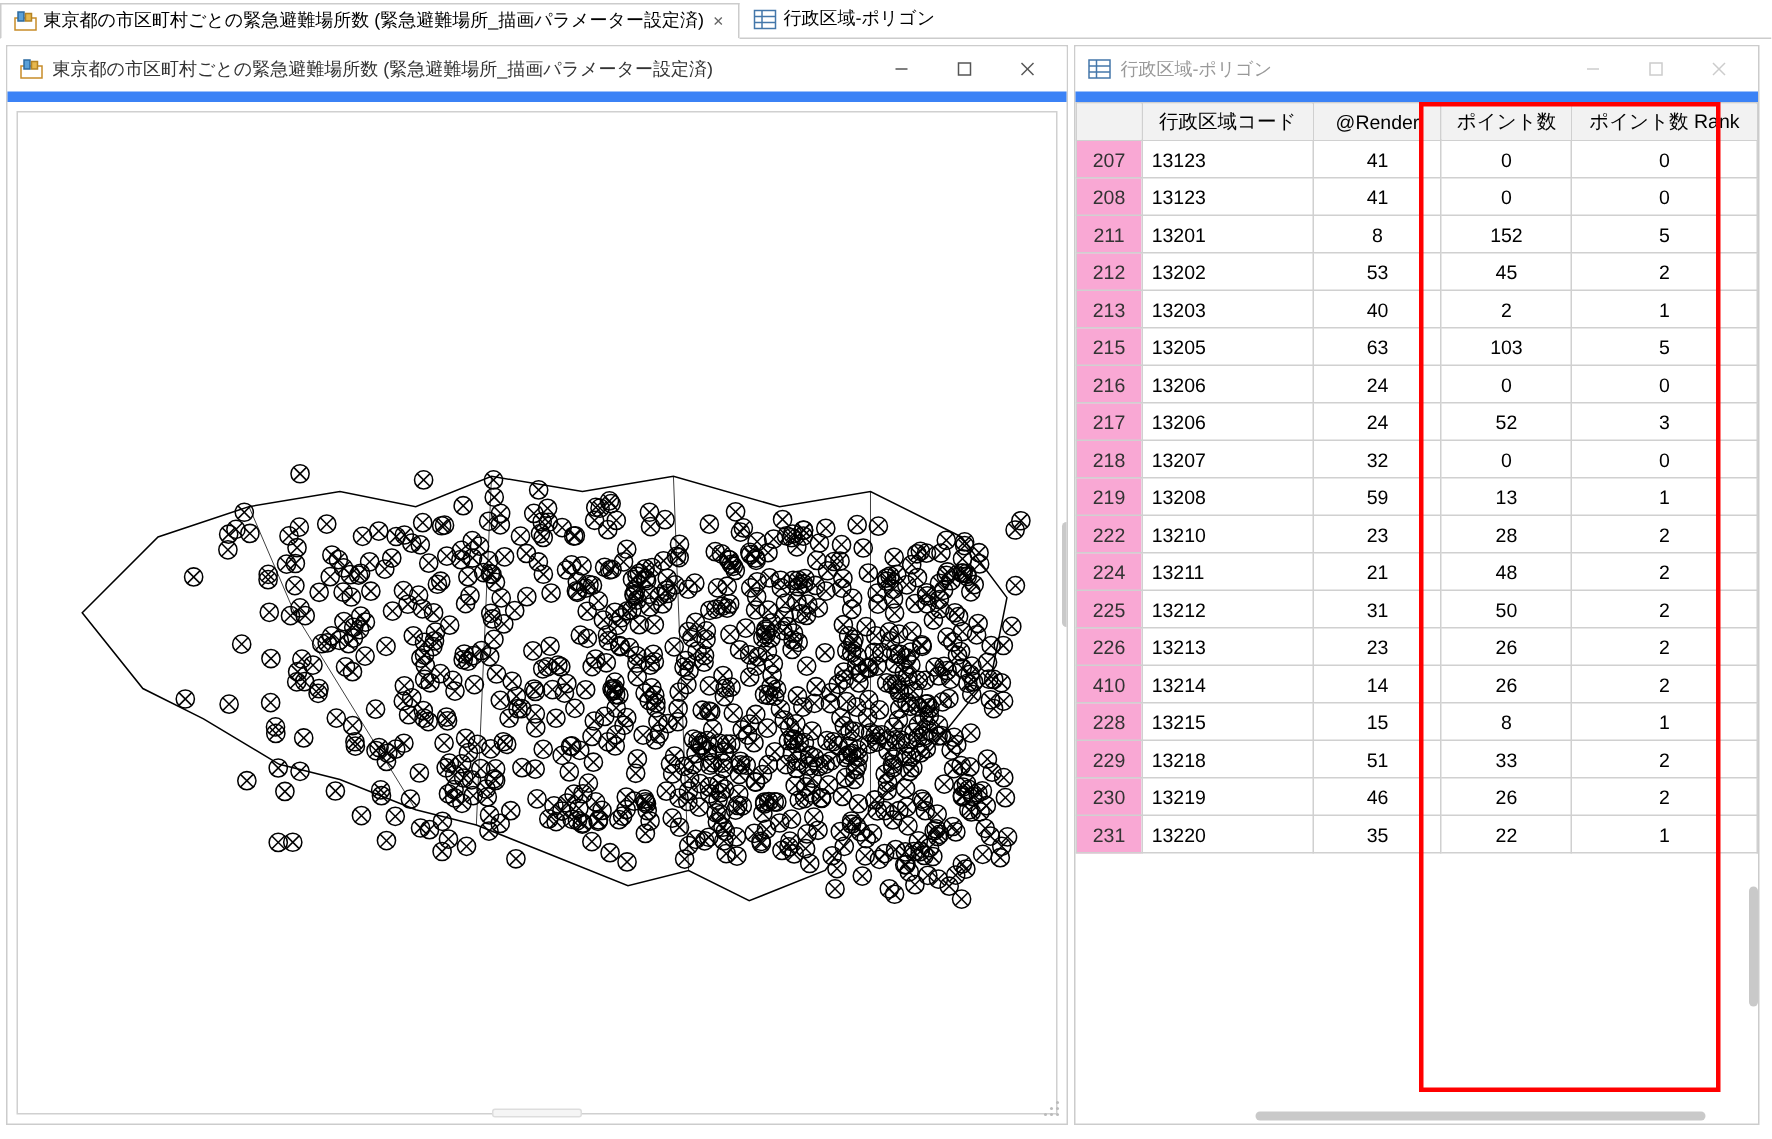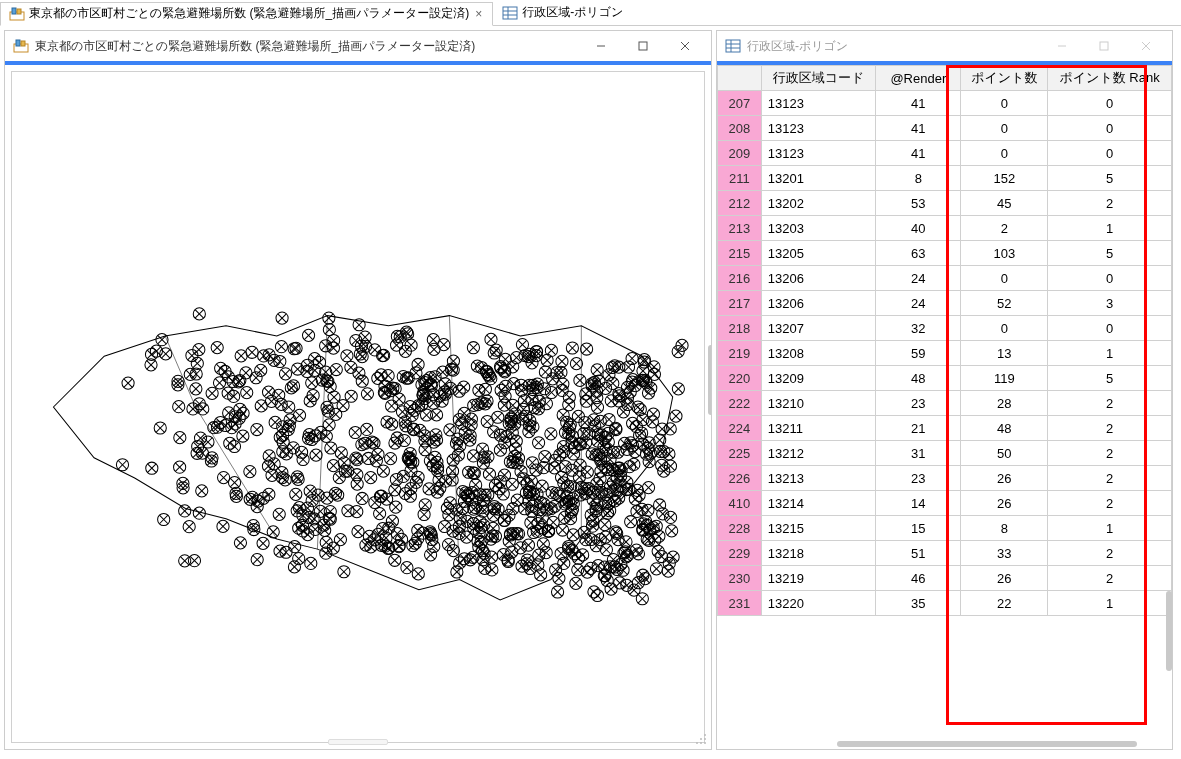--- a/index.html
+++ b/index.html
@@ -88,21 +88,21 @@
     align-items: center;
     justify-content: center;
     color: #555;
     cursor: pointer;
   }
   .win-btn.inactive { color: #ccc; }
   .panel-body {
     flex: 1;
     position: relative;
     overflow: hidden;
-    border-top: 4px solid #3b82f6;
+    border-top: 7px solid #3b82f6;
   }
   .map-canvas {
     position: absolute;
     inset: 6px;
     border: 1px solid #d0d0d0;
     background: #fff;
   }
   .map-canvas svg { width: 100%; height: 100%; }
   .resize-grip {
     position: absolute;
@@ -3023,27 +3023,20 @@
                 <td class="num col-rank">0</td>
               </tr>
               <tr>
                 <td class="rownum">208</td>
                 <td class="code">13123</td>
                 <td class="num">41</td>
                 <td class="num col-points">0</td>
                 <td class="num col-rank">0</td>
               </tr>
               <tr>
-                <td class="rownum">209</td>
-                <td class="code">13123</td>
-                <td class="num">41</td>
-                <td class="num col-points">0</td>
-                <td class="num col-rank">0</td>
-              </tr>
-              <tr>
                 <td class="rownum">211</td>
                 <td class="code">13201</td>
                 <td class="num">8</td>
                 <td class="num col-points">152</td>
                 <td class="num col-rank">5</td>
               </tr>
               <tr>
                 <td class="rownum">212</td>
                 <td class="code">13202</td>
                 <td class="num">53</td>
@@ -3084,27 +3077,20 @@
                 <td class="num">32</td>
                 <td class="num col-points">0</td>
                 <td class="num col-rank">0</td>
               </tr>
               <tr>
                 <td class="rownum">219</td>
                 <td class="code">13208</td>
                 <td class="num">59</td>
                 <td class="num col-points">13</td>
                 <td class="num col-rank">1</td>
-              </tr>
-              <tr>
-                <td class="rownum">220</td>
-                <td class="code">13209</td>
-                <td class="num">48</td>
-                <td class="num col-points">119</td>
-                <td class="num col-rank">5</td>
               </tr>
               <tr>
                 <td class="rownum">222</td>
                 <td class="code">13210</td>
                 <td class="num">23</td>
                 <td class="num col-points">28</td>
                 <td class="num col-rank">2</td>
               </tr>
               <tr>
                 <td class="rownum">224</td>

